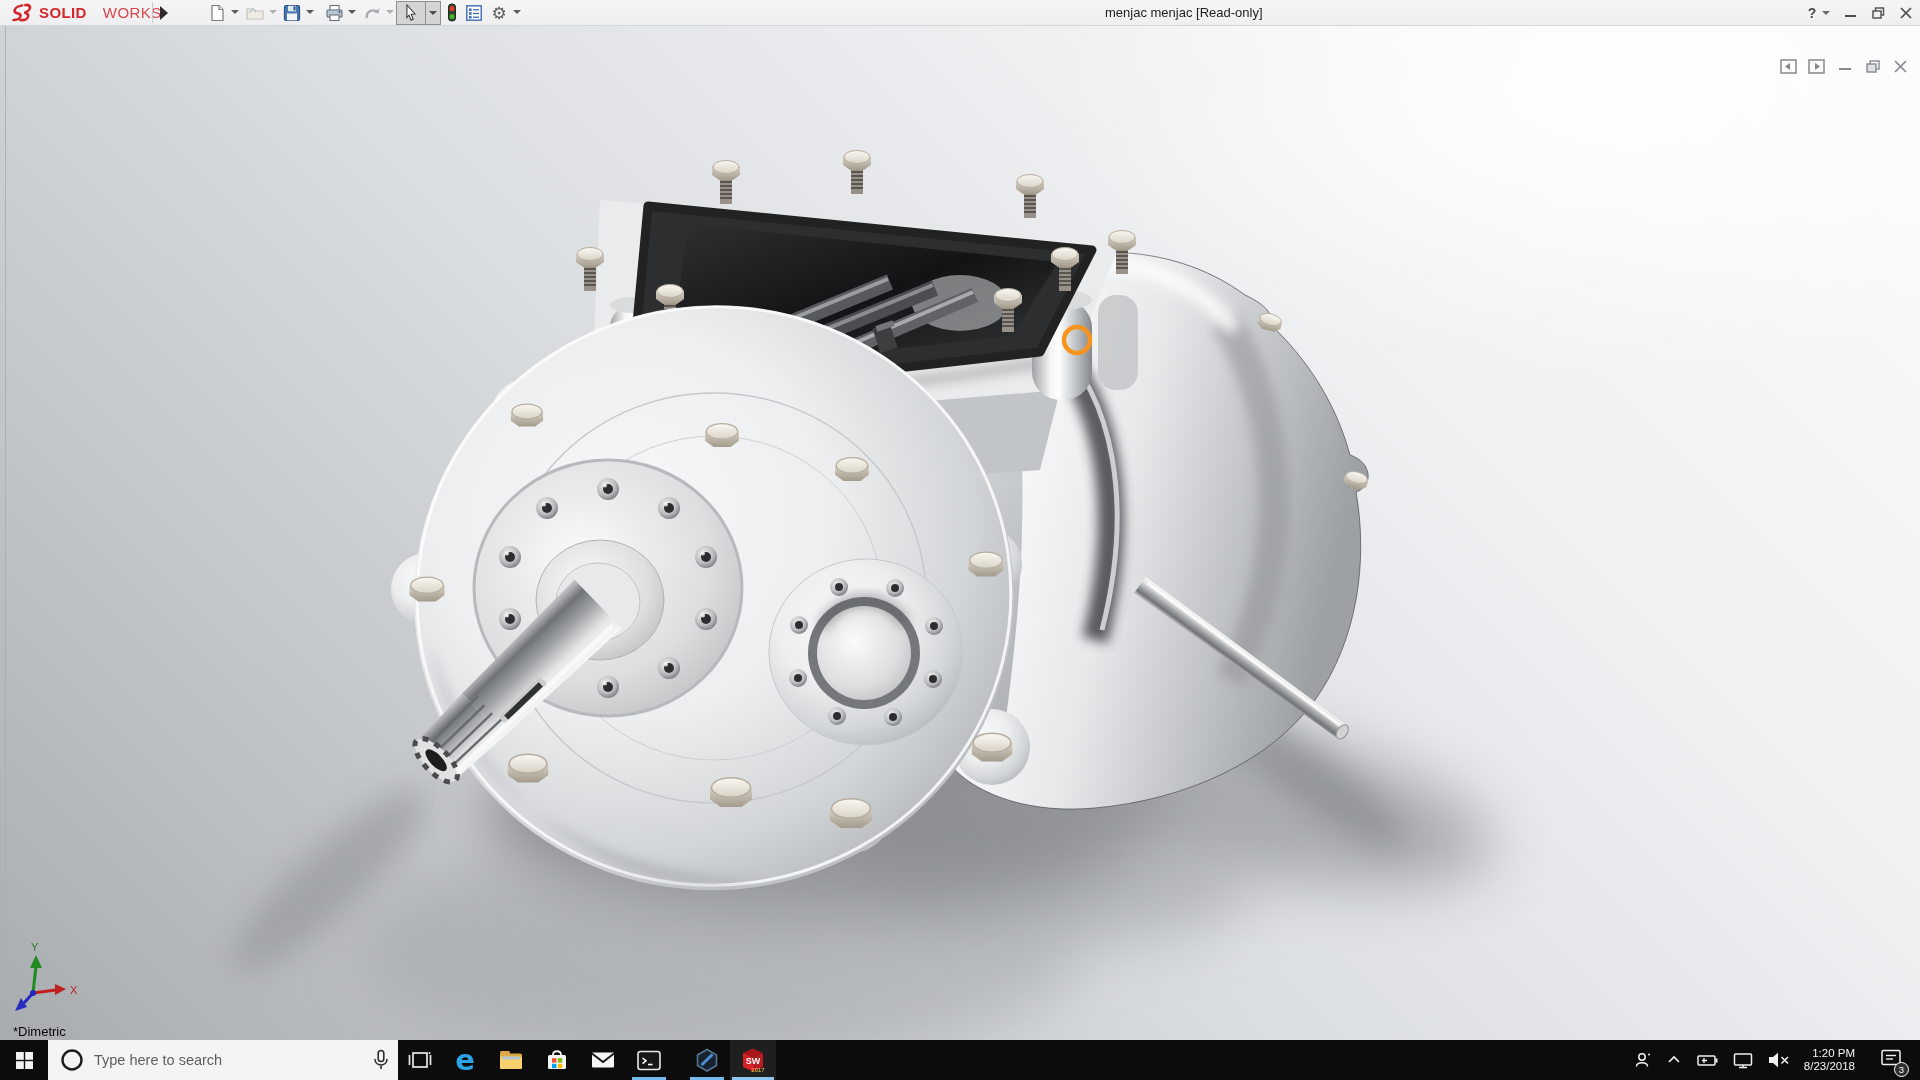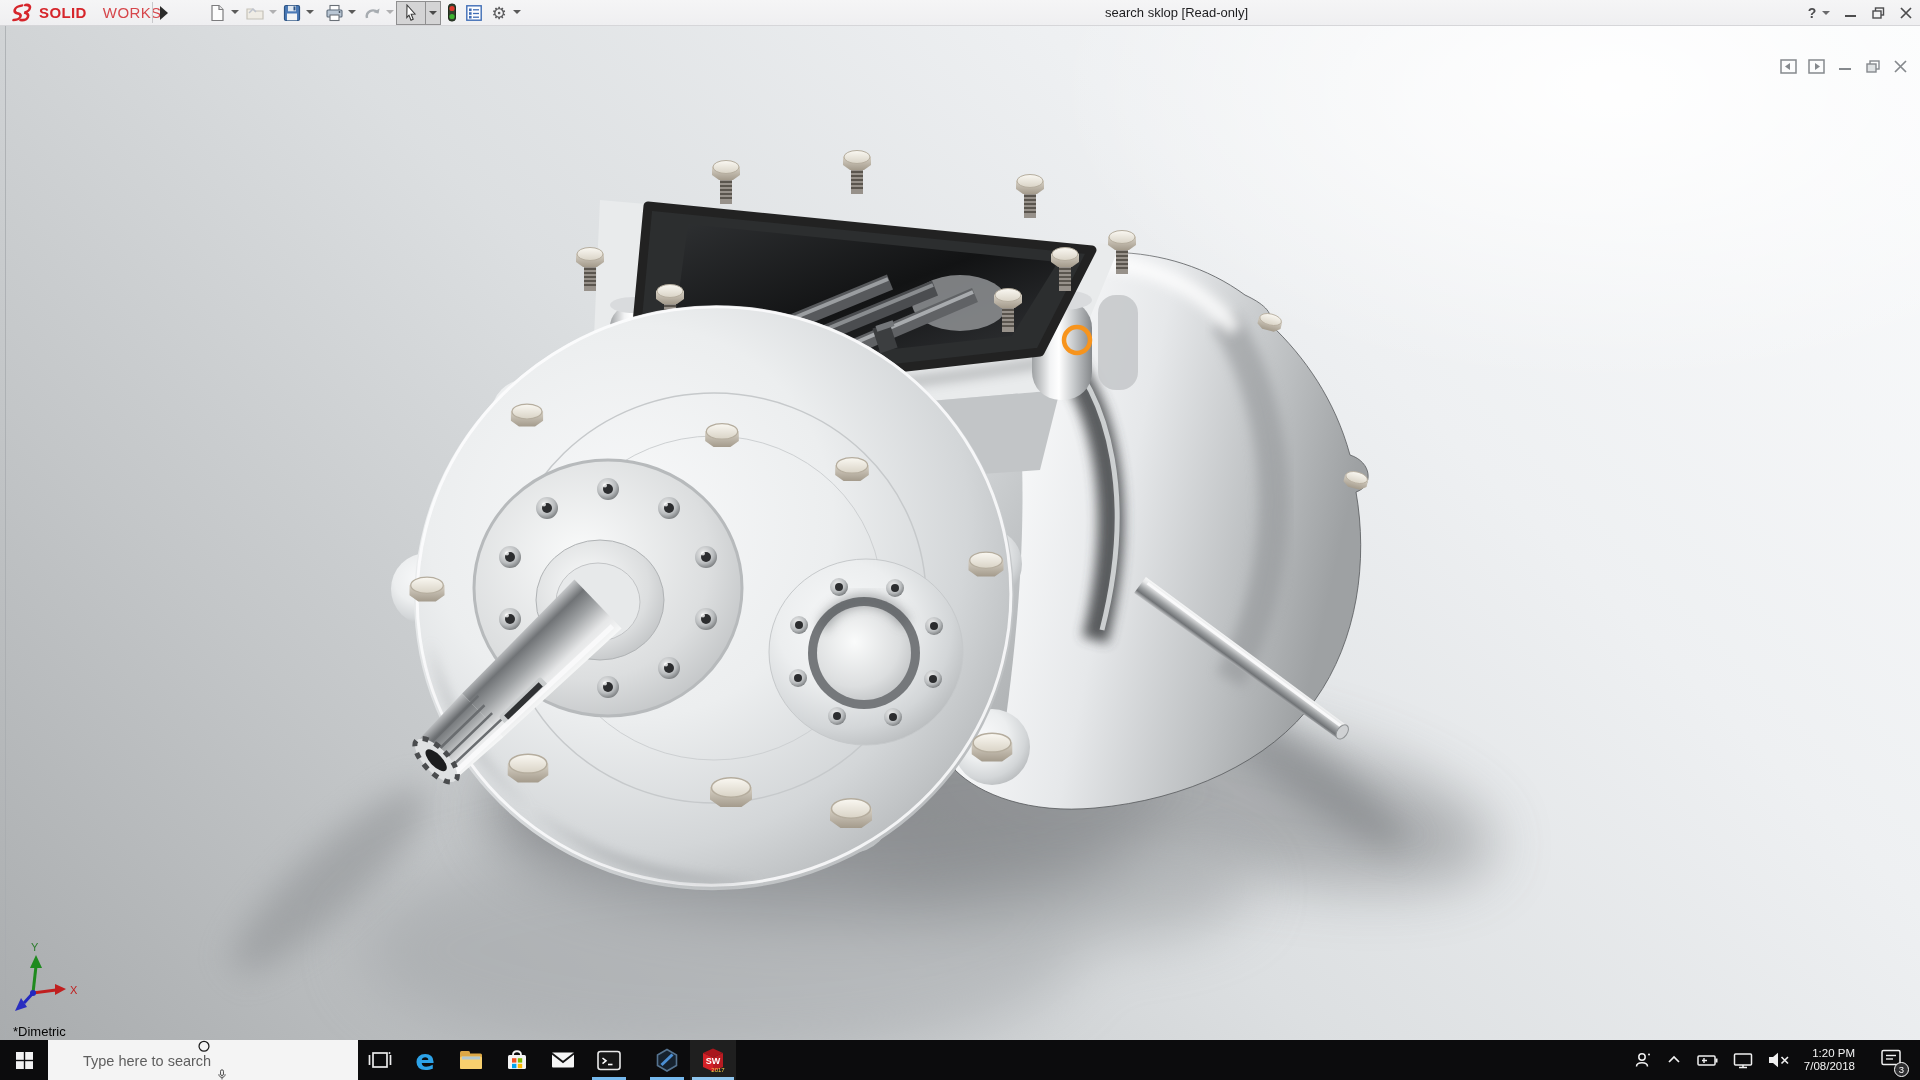--- a/index.html
+++ b/index.html
@@ -39,21 +39,21 @@
       radial-gradient(900px 480px at 84% 6%, rgba(255,255,255,.95), rgba(255,255,255,0) 62%),
       linear-gradient(225deg,#fafbfc 0%, #eef0f2 30%, #dcdfe1 55%, #c3c6c8 78%, #a9acae 100%); }
   .splitter { position:absolute; left:5px; top:0; bottom:0; width:1px; background:#a9adb0; opacity:.85; }
   .model-svg { position:absolute; left:0; top:0; width:100%; height:100%; }
   .orientation-label { position:absolute; left:13px; bottom:1px; font-size:13px; color:#050505; }
 
   
   .taskbar { position:absolute; left:0; bottom:0; width:1920px; height:40px; background:#0c0c0d;
     display:flex; align-items:stretch; z-index:40; }
   .start-btn { width:48px; display:flex; align-items:center; justify-content:center; cursor:pointer; }
-  .search-box { width:310px; background:#f4f4f4; display:flex; align-items:center; cursor:text;flex-direction:column; }
+  .search-box { width:350px; background:#f4f4f4; display:flex; align-items:center; cursor:text; }
   .search-box input { border:none; outline:none; background:transparent; font-size:14.5px; color:#333;
     width:240px; font-family:"Liberation Sans",sans-serif; }
   .search-box input::placeholder { color:#5e5e5e; opacity:1; }
   .tb-slot { width:46px; display:flex; align-items:center; justify-content:center; cursor:pointer; position:relative; }
   .tb-slot.taskview { width:44px; }
   .tb-slot.gap { margin-left:12px; }
   .tb-slot.active-app { background:rgba(255,255,255,.08); }
   .run-ind { position:absolute; bottom:0; height:3px; background:#76b9ed; }
   .tray { margin-left:auto; display:flex; align-items:center; gap:13px; padding-right:12px; }
   .tray-ico { display:flex; align-items:center; justify-content:center; cursor:pointer; }
@@ -144,21 +144,21 @@
         <line x1="8" y1="9.5" x2="14" y2="9.5" stroke="#3f6db5" stroke-width="1.3"></line>
       <rect x="4" y="11.9" width="2.6" height="2.6" fill="#3f6db5"></rect>
         <line x1="8" y1="13.2" x2="14" y2="13.2" stroke="#3f6db5" stroke-width="1.3"></line>
     </svg>
   </div>
   <div class="tb-btn" style="left:488px">
     <span class="gear-glyph">⚙</span>
   </div>
   <div class="caret" style="left:513px"></div>
 
-  <span class="main-title">search sklop [Read-only]</span>
+  <span class="main-title">menjac menjac [Read-only]</span>
 
   <div class="win-controls">
     <div class="wc help">?</div>
     <div class="wc-caret"></div>
     <div class="wc">
       <svg width="11" height="10" viewBox="0 0 11 10">
           <line x1="0" y1="8" x2="11" y2="8" stroke="#4c4c4e" stroke-width="2"></line>
         </svg>
     </div>
     <div class="wc">
@@ -701,21 +701,21 @@
       </svg>
     </div>
     <div class="tray-ico">
       <svg width="24" height="16" viewBox="0 0 24 16">
         <polygon points="2,5 6,5 11,.8 11,15.2 6,11 2,11" fill="#f0f0f0"></polygon>
         <path d="M14.5,5 L21,11.5 M21,5 L14.5,11.5" stroke="#f0f0f0" stroke-width="1.6"></path>
       </svg>
     </div>
     <div class="clock">
       <div>1:20 PM</div>
-      <div>7/08/2018</div>
+      <div>8/23/2018</div>
     </div>
     <div class="notif-wrap" style="margin-left:12px;margin-right:6px">
       <svg width="22" height="20" viewBox="0 0 22 20">
         <rect x="2" y="2.5" width="18" height="14" rx="1.5" fill="none" stroke="#f0f0f0" stroke-width="1.5"></rect>
         <line x1="6" y1="7.5" x2="16" y2="7.5" stroke="#f0f0f0" stroke-width="1.4"></line>
         <line x1="6" y1="11" x2="13" y2="11" stroke="#f0f0f0" stroke-width="1.4"></line>
       </svg>
       <span class="badge">3</span>
     </div>
   </div>

